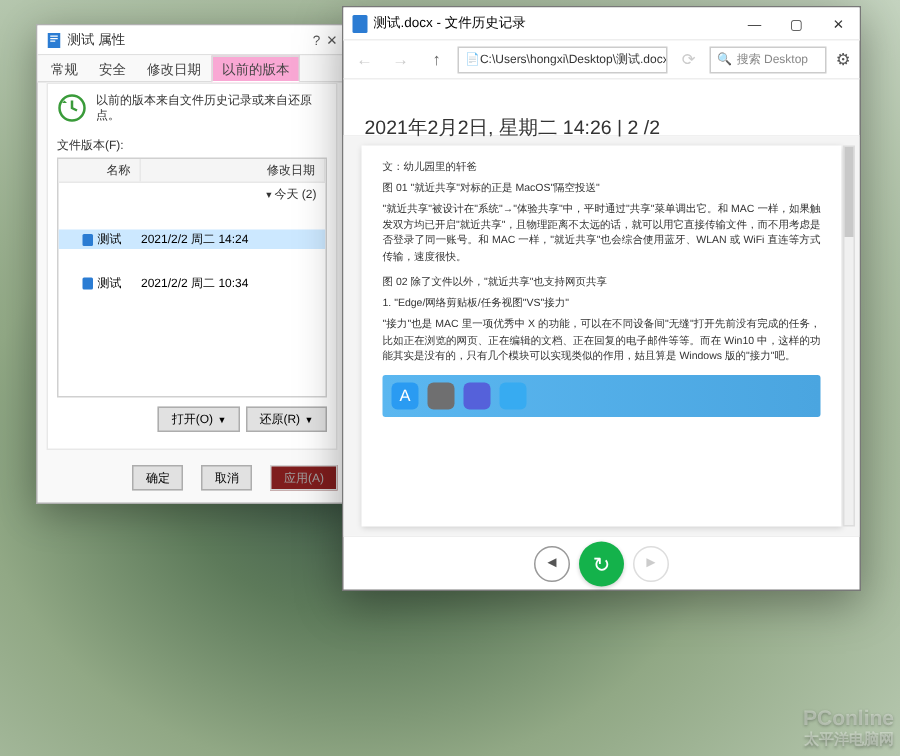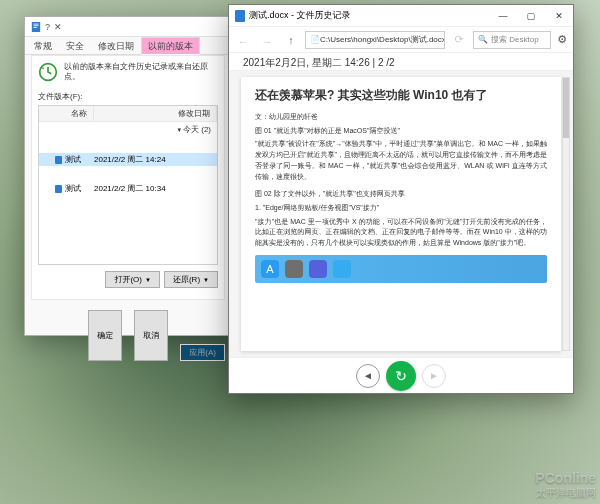--- a/index.html
+++ b/index.html
@@ -28,37 +28,37 @@
 .vl-col2 { flex: 1; }
 .vl-group { padding: 2px 6px; color: #333; cursor: pointer; text-align: right; }
 .vl-group::before { content: "▾ "; font-size:7px; }
 .vl-row { display: flex; padding: 1px 6px; cursor: pointer; margin-top: 16px; }
 .vl-row.sel { background: #cce8ff; }
 .vl-row span:first-child { width: 49px; padding-left: 10px; }
 .doc-mini { display: inline-block; width: 7px; height: 8px; background: #2b7cd3; margin-right: 3px; vertical-align: middle; border-radius:1px; }
 .prop-row-btns { display: flex; gap: 4px; justify-content: flex-end; margin-top: 6px; }
 .prop-btns { display: flex; gap: 12px; justify-content: flex-end; padding: 4px 6px 6px; }
 .btn { font-size: 8px; padding: 2px 8px; background: #e1e1e1; border: 1px solid #adadad; cursor: pointer; }
-.btn.disabled { color: #a0a0a0; border-color: #d4d4d4; background: #0c4a6e; cursor: default; margin-top: 34px; }
+.btn.disabled { color: #a0a0a0; border-color: #d4d4d4; background: #7f1d1d; cursor: default; }
 .btn .drop { font-size: 6px; margin-left: 3px; }
 
 
 .fh-window { position: absolute; left: 228px; top: 4px; width: 346px; height: 390px; background: #fff; border: 1px solid #787878; box-shadow: 0 8px 28px rgba(0,0,0,.35); display: flex; flex-direction: column; }
 .fh-titlebar { height: 22px; background: #fff; display: flex; align-items: center; border-bottom: 1px solid #eee; }
 .fh-doc-icon { width: 10px; height: 12px; background: #2b7cd3; margin: 0 4px 0 6px; border-radius:1px; }
 .fh-title { font-size: 9px; color: #000; flex: 1; }
 .fh-wbtns { display: flex; }
 .fh-wbtn { width: 28px; height: 22px; display: flex; align-items: center; justify-content: center; font-size: 9px; color: #333; cursor: pointer; }
 .fh-toolbar { height: 26px; display: flex; align-items: center; gap: 4px; padding: 0 4px; border-bottom: 1px solid #eee; }
 .fh-tbtn { width: 20px; height: 18px; display: flex; align-items: center; justify-content: center; color: #666; cursor: pointer; font-size: 11px; }
 .fh-tbtn.disabled { color: #ccc; cursor: default; }
 .fh-path { flex: 1; height: 18px; border: 1px solid #ccc; font-size: 8px; padding: 0 4px; display: flex; align-items: center; color: #333; overflow: hidden; white-space: nowrap; }
 .fh-search { width: 78px; height: 18px; border: 1px solid #ccc; font-size: 8px; padding: 0 4px; color: #888; display: flex; align-items: center; gap: 3px; }
 .fh-gear { font-size: 11px; color: #555; cursor: pointer; padding: 0 2px; }
-.fh-meta { height: 18px; padding: 3px 14px; font-size: 10px; color: #333; border-bottom: 1px solid #f0f0f0; }
+.fh-meta { height: 18px; padding: 3px 14px; font-size: 13px; color: #333; border-bottom: 1px solid #f0f0f0; margin-top: 20px; }
 .fh-content { flex: 1; background: #f4f4f4; padding: 6px 12px; overflow: hidden; position:relative;}
 .doc-page { background: #fff; height: 100%; box-shadow: 0 1px 4px rgba(0,0,0,.15); padding: 10px 14px; overflow: hidden; font-size: 8px; color: #333; line-height: 1.55; }
 .doc-page h2 { font-size: 12px; font-weight: bold; margin-bottom: 8px; line-height: 1.4; }
 .doc-meta { font-size: 7px; margin-bottom: 3px; }
 .doc-p { font-size: 7px; margin-bottom: 6px; text-align: justify; }
 .doc-img-strip { height: 28px; background: linear-gradient(90deg, #5bb7f0, #4aa5e0); margin-top: 4px; border-radius: 2px; display: flex; align-items: center; padding: 0 6px; gap: 6px; }
 .dock-ico { width: 18px; height: 18px; background: #fff; border-radius: 4px; display:flex; align-items:center; justify-content:center;}
 .d-blue{background:#2a9bf2;} .d-gray{background:#6f6f70;} .d-purple{background:#5561da;} .d-dark{background:#37abf1;}
 .vscroll { position: absolute; right: 3px; top: 6px; bottom: 6px; width: 8px; background: #f0f0f0; border:1px solid #ddd;}
 .vscroll-thumb { position: absolute; left:0; right:0; top:0; height: 60px; background: #c8c8c8; }
@@ -71,20 +71,21 @@
 <div class="desktop-bg"></div>
 
 <div class="prop-dialog">
   <div class="prop-title">
     <svg class="prop-title-icon" viewBox="0 0 10 12">
         <rect width="10" height="12" fill="#2b7cd3"></rect>
         <rect x="2" y="2" width="6" height="1" fill="#fff"></rect>
         <rect x="2" y="4" width="6" height="1" fill="#fff"></rect>
         <rect x="2" y="6" width="4" height="1" fill="#fff"></rect>
       </svg>
+    <span class="prop-title-text">测试 属性</span>
     <span style="font-size:9px;color:#555;margin-right:4px;cursor:pointer;">?</span>
     <span style="font-size:9px;color:#555;cursor:pointer;">✕</span>
   </div>
   <div class="prop-tabs">
     <div class="prop-tab">常规</div>
     <div class="prop-tab">安全</div>
     <div class="prop-tab">修改日期</div>
     <div class="prop-tab active">以前的版本</div>
   </div>
   <div class="prop-body">
@@ -142,21 +143,20 @@
     <div class="fh-tbtn disabled">⟳</div>
     <div class="fh-search">
         <span>🔍</span>
         <span>搜索 Desktop</span>
       </div>
     <div class="fh-gear">⚙</div>
   </div>
   <div class="fh-meta">2021年2月2日, 星期二 14:26  |  2 /2</div>
   <div class="fh-content">
     <div class="doc-page">
-      <h2>还在羡慕苹果? 其实这些功能 Win10 也有了</h2>
       <div class="doc-meta">文：幼儿园里的轩爸</div>
       <div class="doc-meta">图 01 "就近共享"对标的正是 MacOS"隔空投送"</div>
       <div class="doc-p">"就近共享"被设计在"系统"→"体验共享"中，平时通过"共享"菜单调出它。和 MAC 一样，如果触发双方均已开启"就近共享"，且物理距离不太远的话，就可以用它直接传输文件，而不用考虑是否登录了同一账号。和 MAC 一样，"就近共享"也会综合使用蓝牙、WLAN 或 WiFi 直连等方式传输，速度很快。</div>
       <div class="doc-meta">图 02 除了文件以外，"就近共享"也支持网页共享</div>
       <div class="doc-meta">1. "Edge/网络剪贴板/任务视图"VS"接力"</div>
       <div class="doc-p">"接力"也是 MAC 里一项优秀中 X 的功能，可以在不同设备间"无缝"打开先前没有完成的任务，比如正在浏览的网页、正在编辑的文档、正在回复的电子邮件等等。而在 Win10 中，这样的功能其实是没有的，只有几个模块可以实现类似的作用，姑且算是 Windows 版的"接力"吧。</div>
       <div class="doc-img-strip">
         <div class="dock-ico d-blue" style="color:#fff;font-size:11px;">A</div>
         <div class="dock-ico d-gray"></div>
         <div class="dock-ico d-purple"></div>

